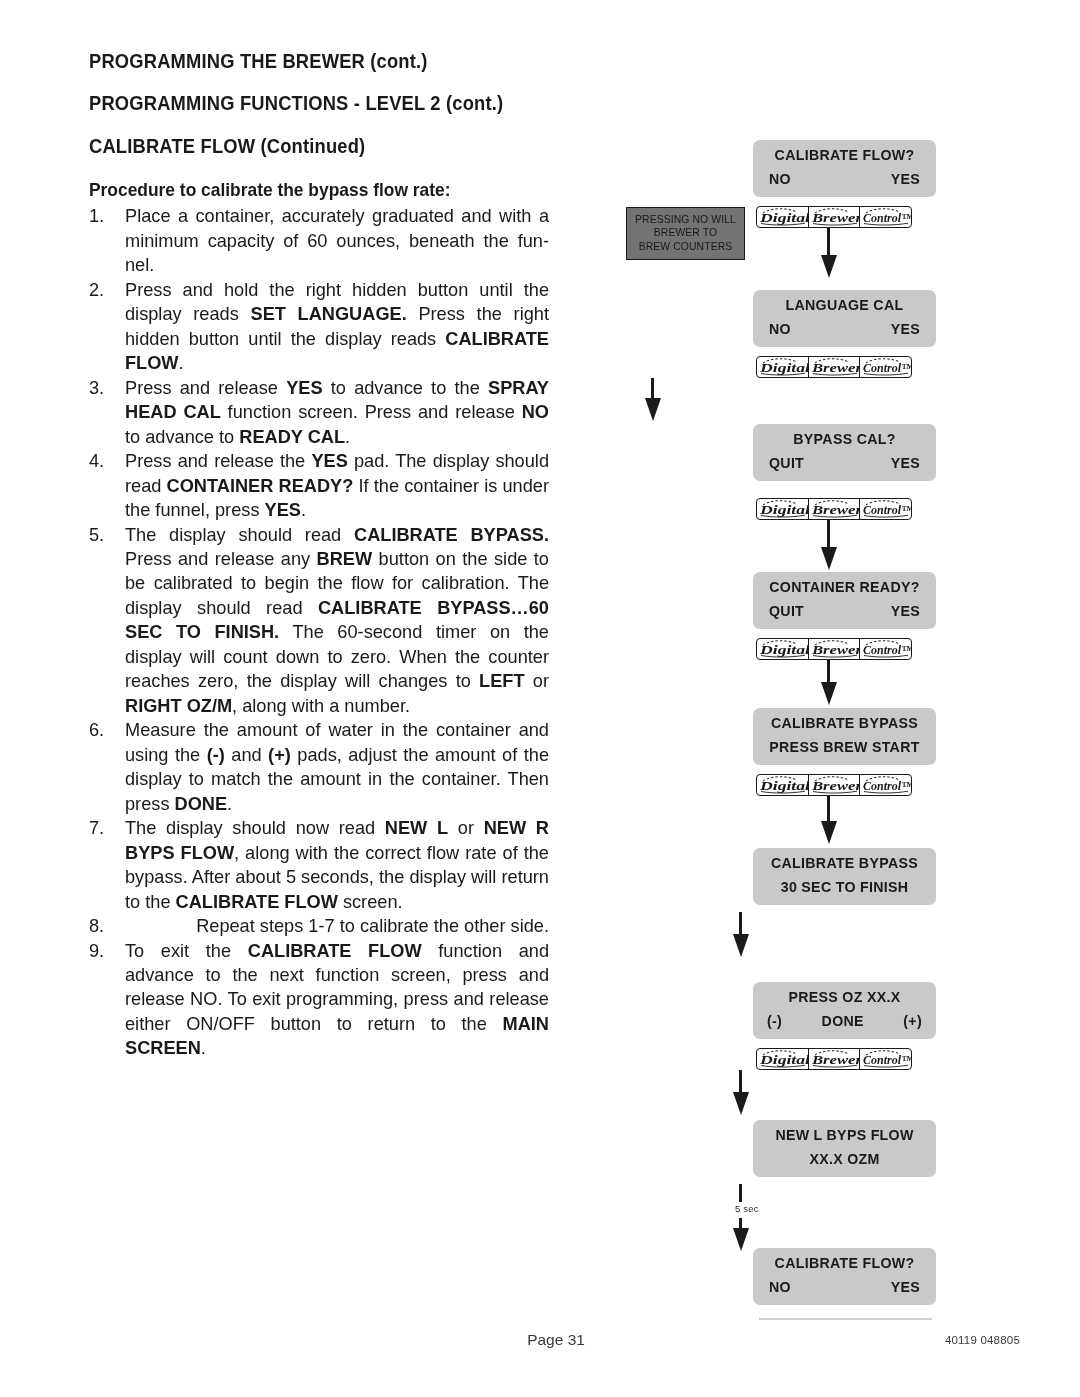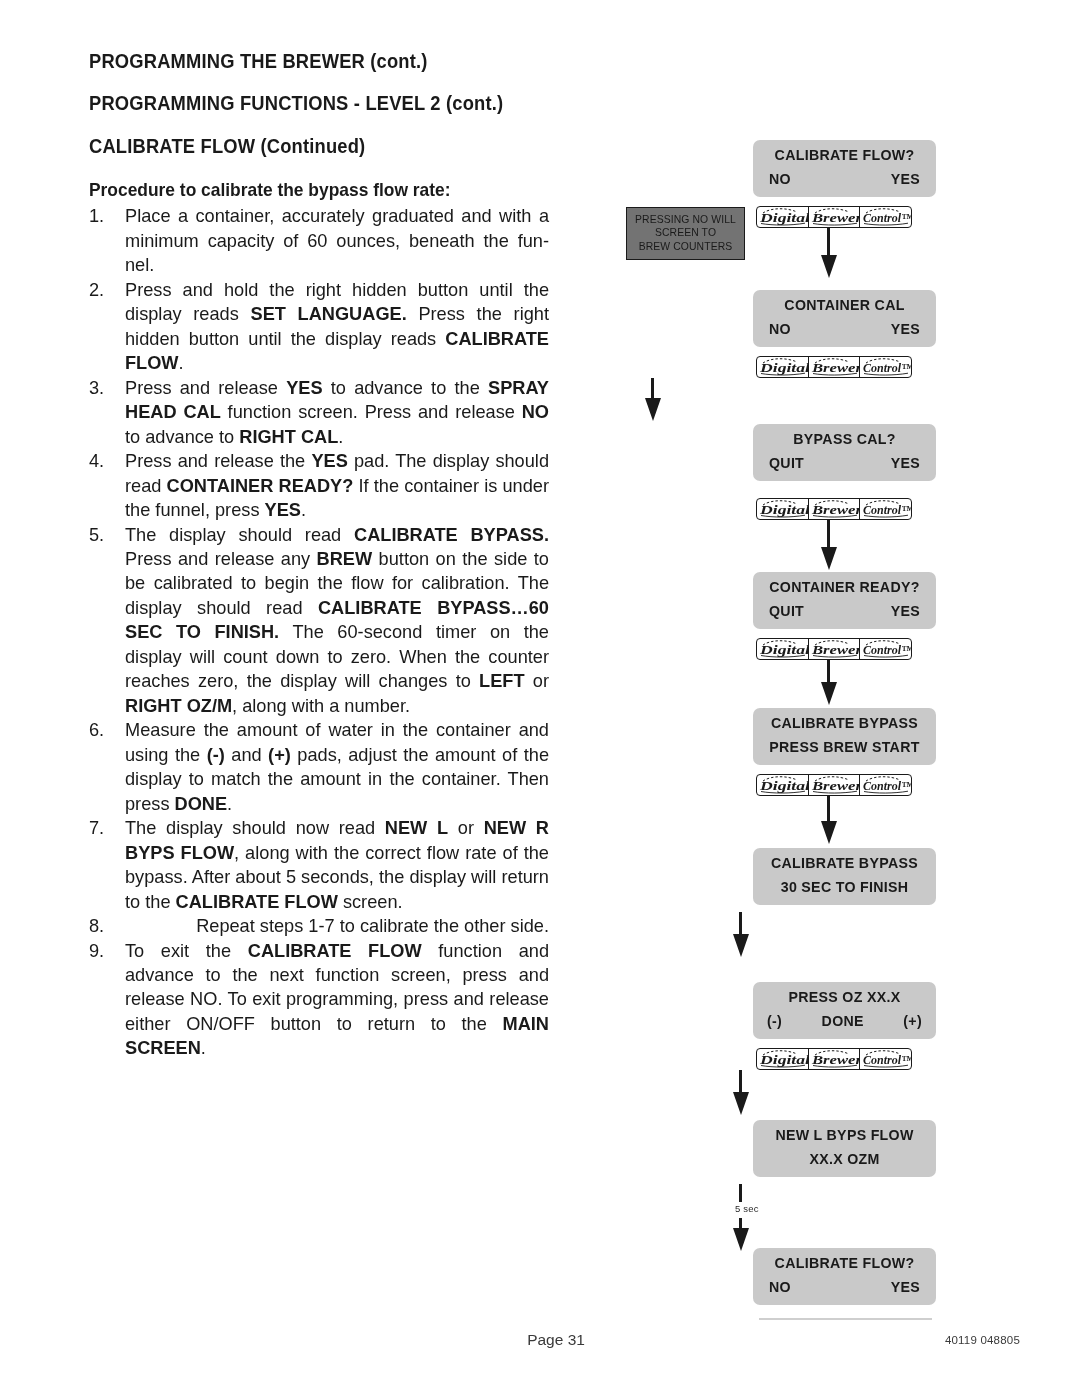--- a/index.html
+++ b/index.html
@@ -238,21 +238,21 @@
         <li>
           <span class="num">1.</span>
           <span class="txt">Place a container, accurately graduated and with a minimum capacity of 60 ounces, beneath the fun-nel.</span>
         </li>
         <li>
           <span class="num">2.</span>
           <span class="txt">Press and hold the right hidden button until the display reads <b>SET LANGUAGE.</b> Press the right hidden button until the display reads <b>CALIBRATE FLOW</b>.</span>
         </li>
         <li>
           <span class="num">3.</span>
-          <span class="txt">Press and release <b>YES</b> to advance to the <b>SPRAY HEAD CAL</b> function screen. Press and release <b>NO</b> to advance to <b>RIGHT CAL</b>.</span>
+          <span class="txt">Press and release <b>YES</b> to advance to the <b>SPRAY HEAD CAL</b> function screen. Press and release <b>NO</b> to advance to <b>READY CAL</b>.</span>
         </li>
         <li>
           <span class="num">4.</span>
           <span class="txt">Press and release the <b>YES</b> pad. The display should read <b>CONTAINER READY?</b> If the container is under the funnel, press <b>YES</b>.</span>
         </li>
         <li>
           <span class="num">5.</span>
           <span class="txt">The display should read <b>CALIBRATE BYPASS.</b> Press and release any <b>BREW</b> button on the side to be calibrated to begin the flow for calibration. The display should read <b>CALIBRATE BYPASS…60 SEC TO FINISH.</b> The 60-second timer on the display will count down to zero. When the counter reaches zero, the display will changes to <b>LEFT</b> or <b>RIGHT OZ/M</b>, along with a number.</span>
         </li>
         <li>
@@ -271,21 +271,21 @@
           <span class="num">9.</span>
           <span class="txt">To exit the <b>CALIBRATE FLOW</b> function and advance to the next function screen, press and release NO. To exit programming, press and release either ON/OFF button to return to the <b>MAIN SCREEN</b>.</span>
         </li>
       </ol>
   </div>
 
   <div id="flow-col">
 
     <div id="note-box">
       <div>PRESSING NO WILL</div>
-      <div>SCREEN TO</div>
+      <div>BREWER TO</div>
       <div>BREW COUNTERS</div>
     </div>
 
     <div id="flow-nodes">
         <div class="fc-box" style="top: 0px;">
           <div class="fc-line1">CALIBRATE FLOW?</div>
           <div class="fc-line2">
             <span>NO</span>
             <span>YES</span>
           </div>
@@ -311,21 +311,21 @@
               <text x="3" y="15" font-family="&quot;Liberation Serif&quot;, serif" font-style="italic" font-weight="bold" font-size="12.5" fill="#1a1a1a" textLength="50" lengthAdjust="spacingAndGlyphs">Control™</text>
               <path d="M4 16.5 C 16 18.6, 34 18.6, 48 16.2" fill="none" stroke="#1a1a1a" stroke-width="0.9"></path>
             </svg>
           </div>
         </div>
         <div class="arrow" style="left: 199px; top: 88px;">
           <div class="shaft" style="height: 27px;"></div>
           <div class="head" style="top: 27px;"></div>
         </div>
         <div class="fc-box" style="top: 150px;">
-          <div class="fc-line1">CONTAINER  CAL</div>
+          <div class="fc-line1">LANGUAGE  CAL</div>
           <div class="fc-line2">
             <span>NO</span>
             <span>YES</span>
           </div>
         </div>
         <div class="logo-bar" style="top: 216px;">
           <div class="logo-cell">
             <svg width="57" height="20" viewBox="0 0 57 20">
               <path d="M6 6 C 14 0.5, 30 0.5, 40 5" fill="none" stroke="#1a1a1a" stroke-width="1" stroke-dasharray="2.4 2"></path>
               <text x="3" y="15" font-family="&quot;Liberation Serif&quot;, serif" font-style="italic" font-weight="bold" font-size="12.5" fill="#1a1a1a" textLength="50" lengthAdjust="spacingAndGlyphs">Digital</text>

